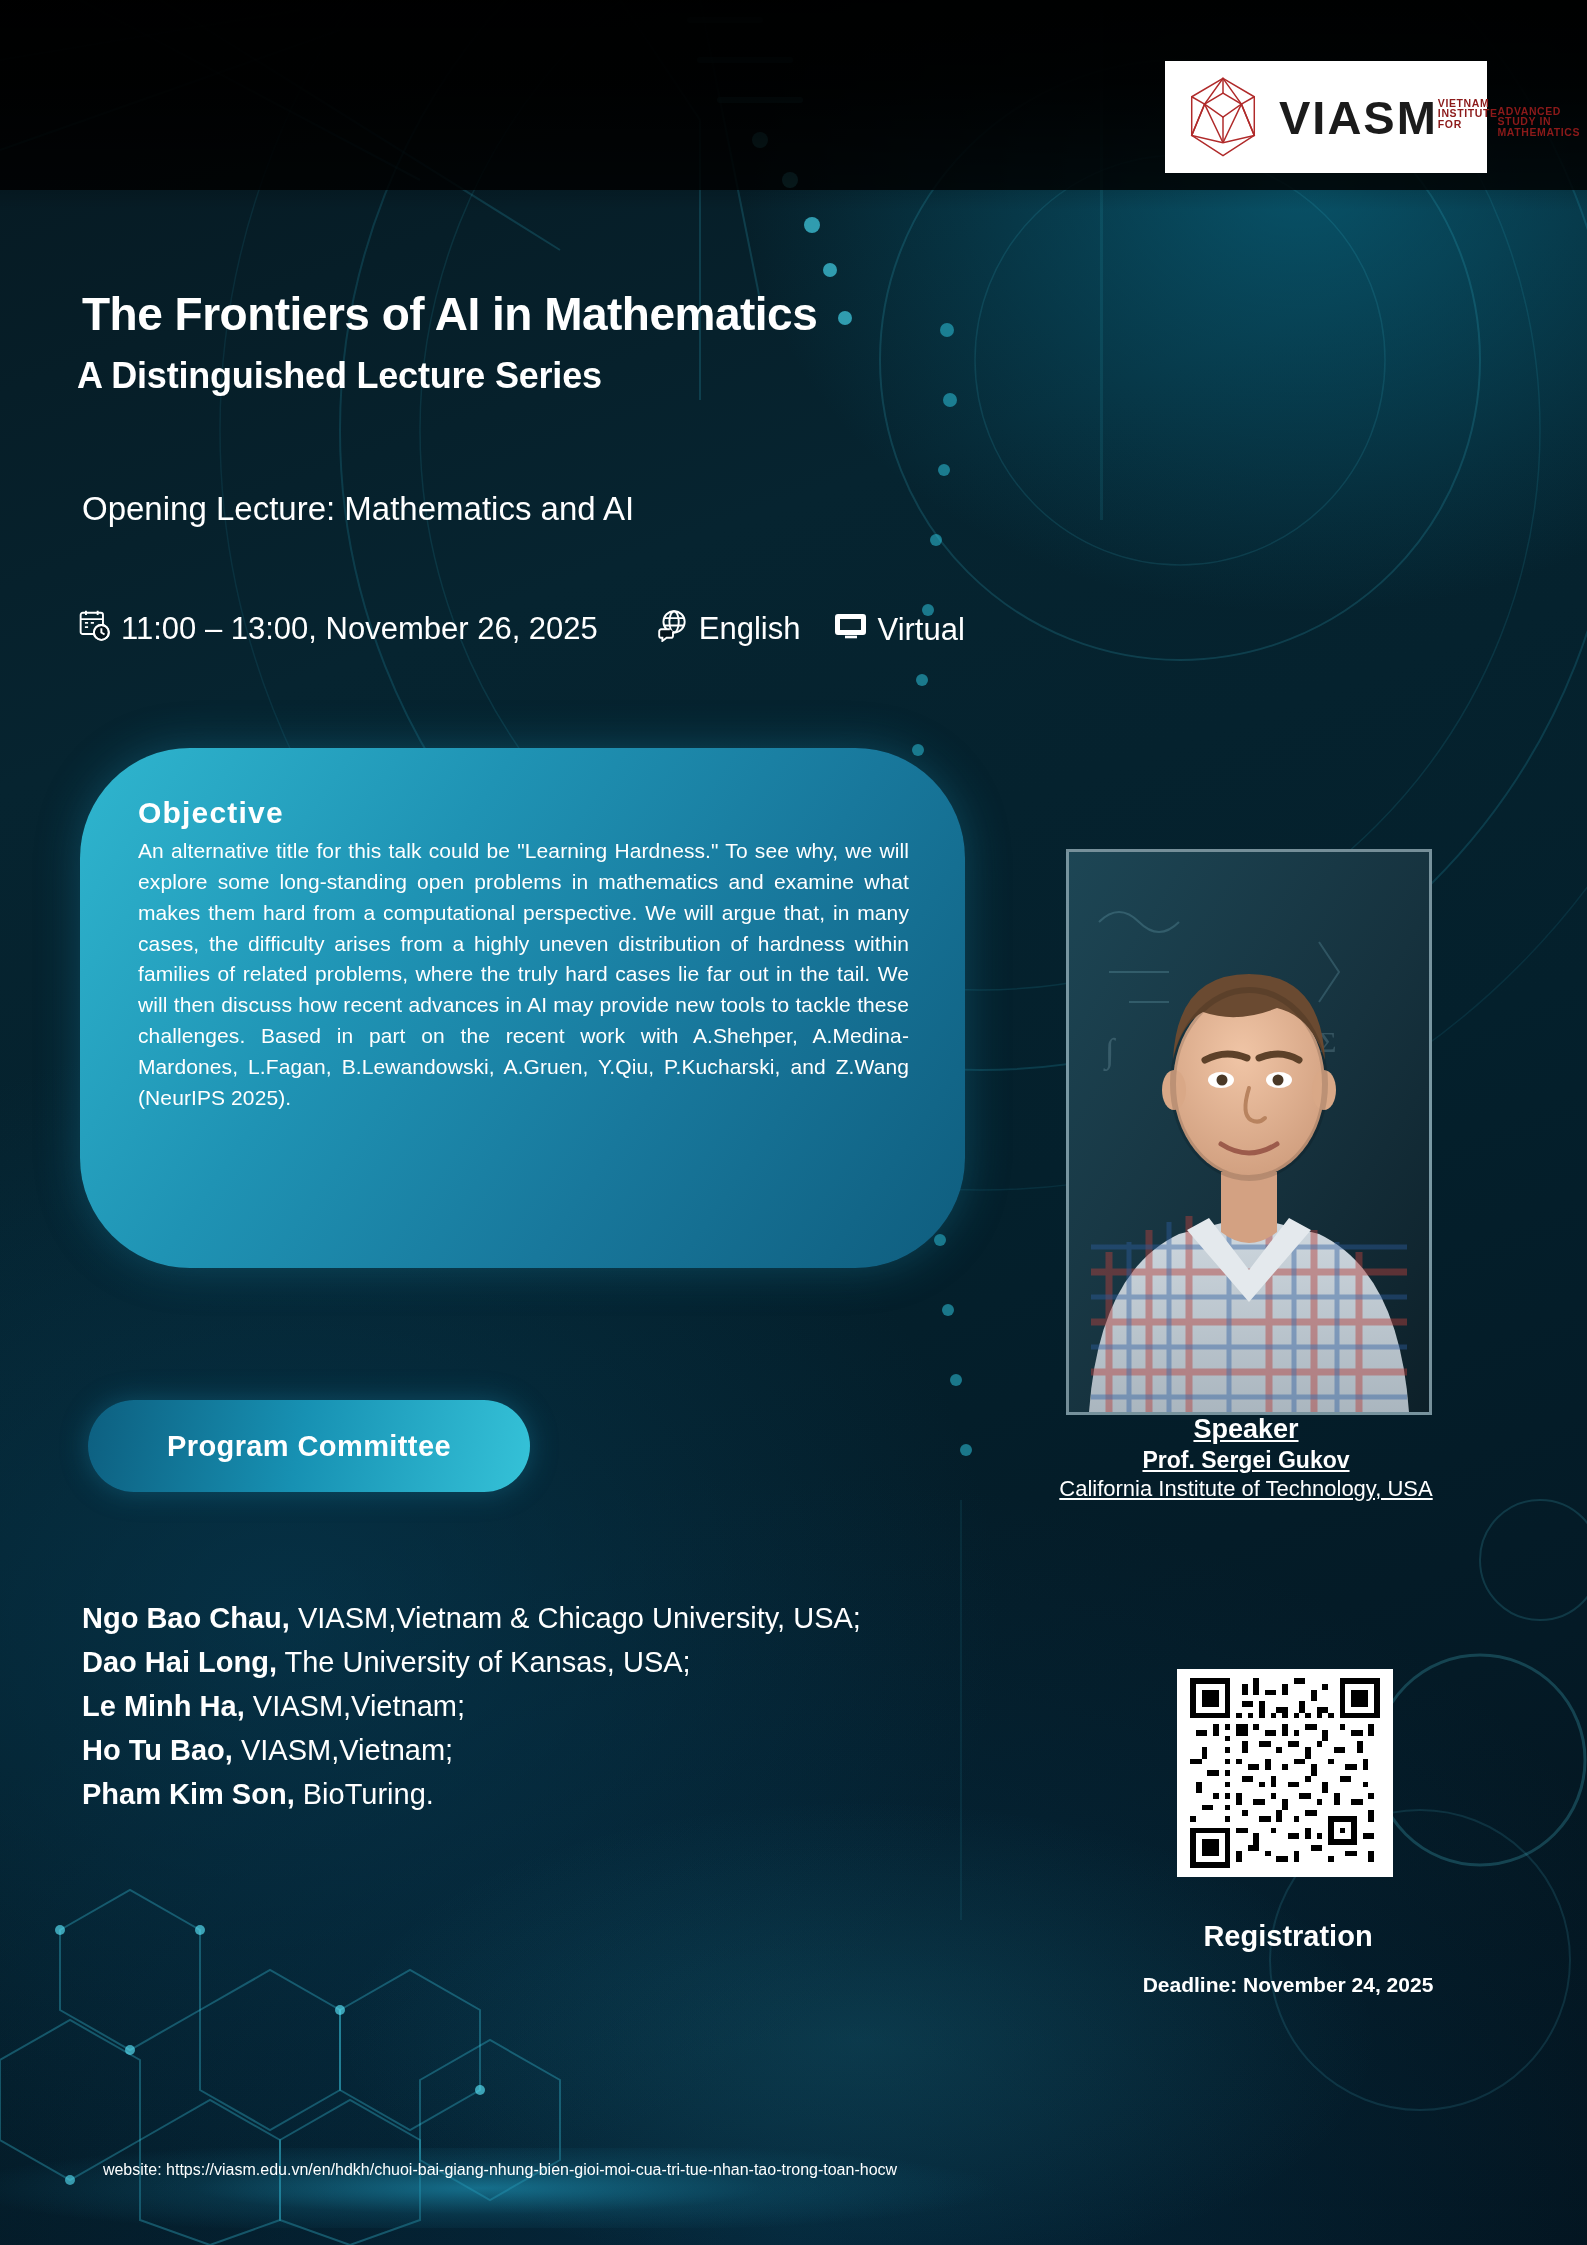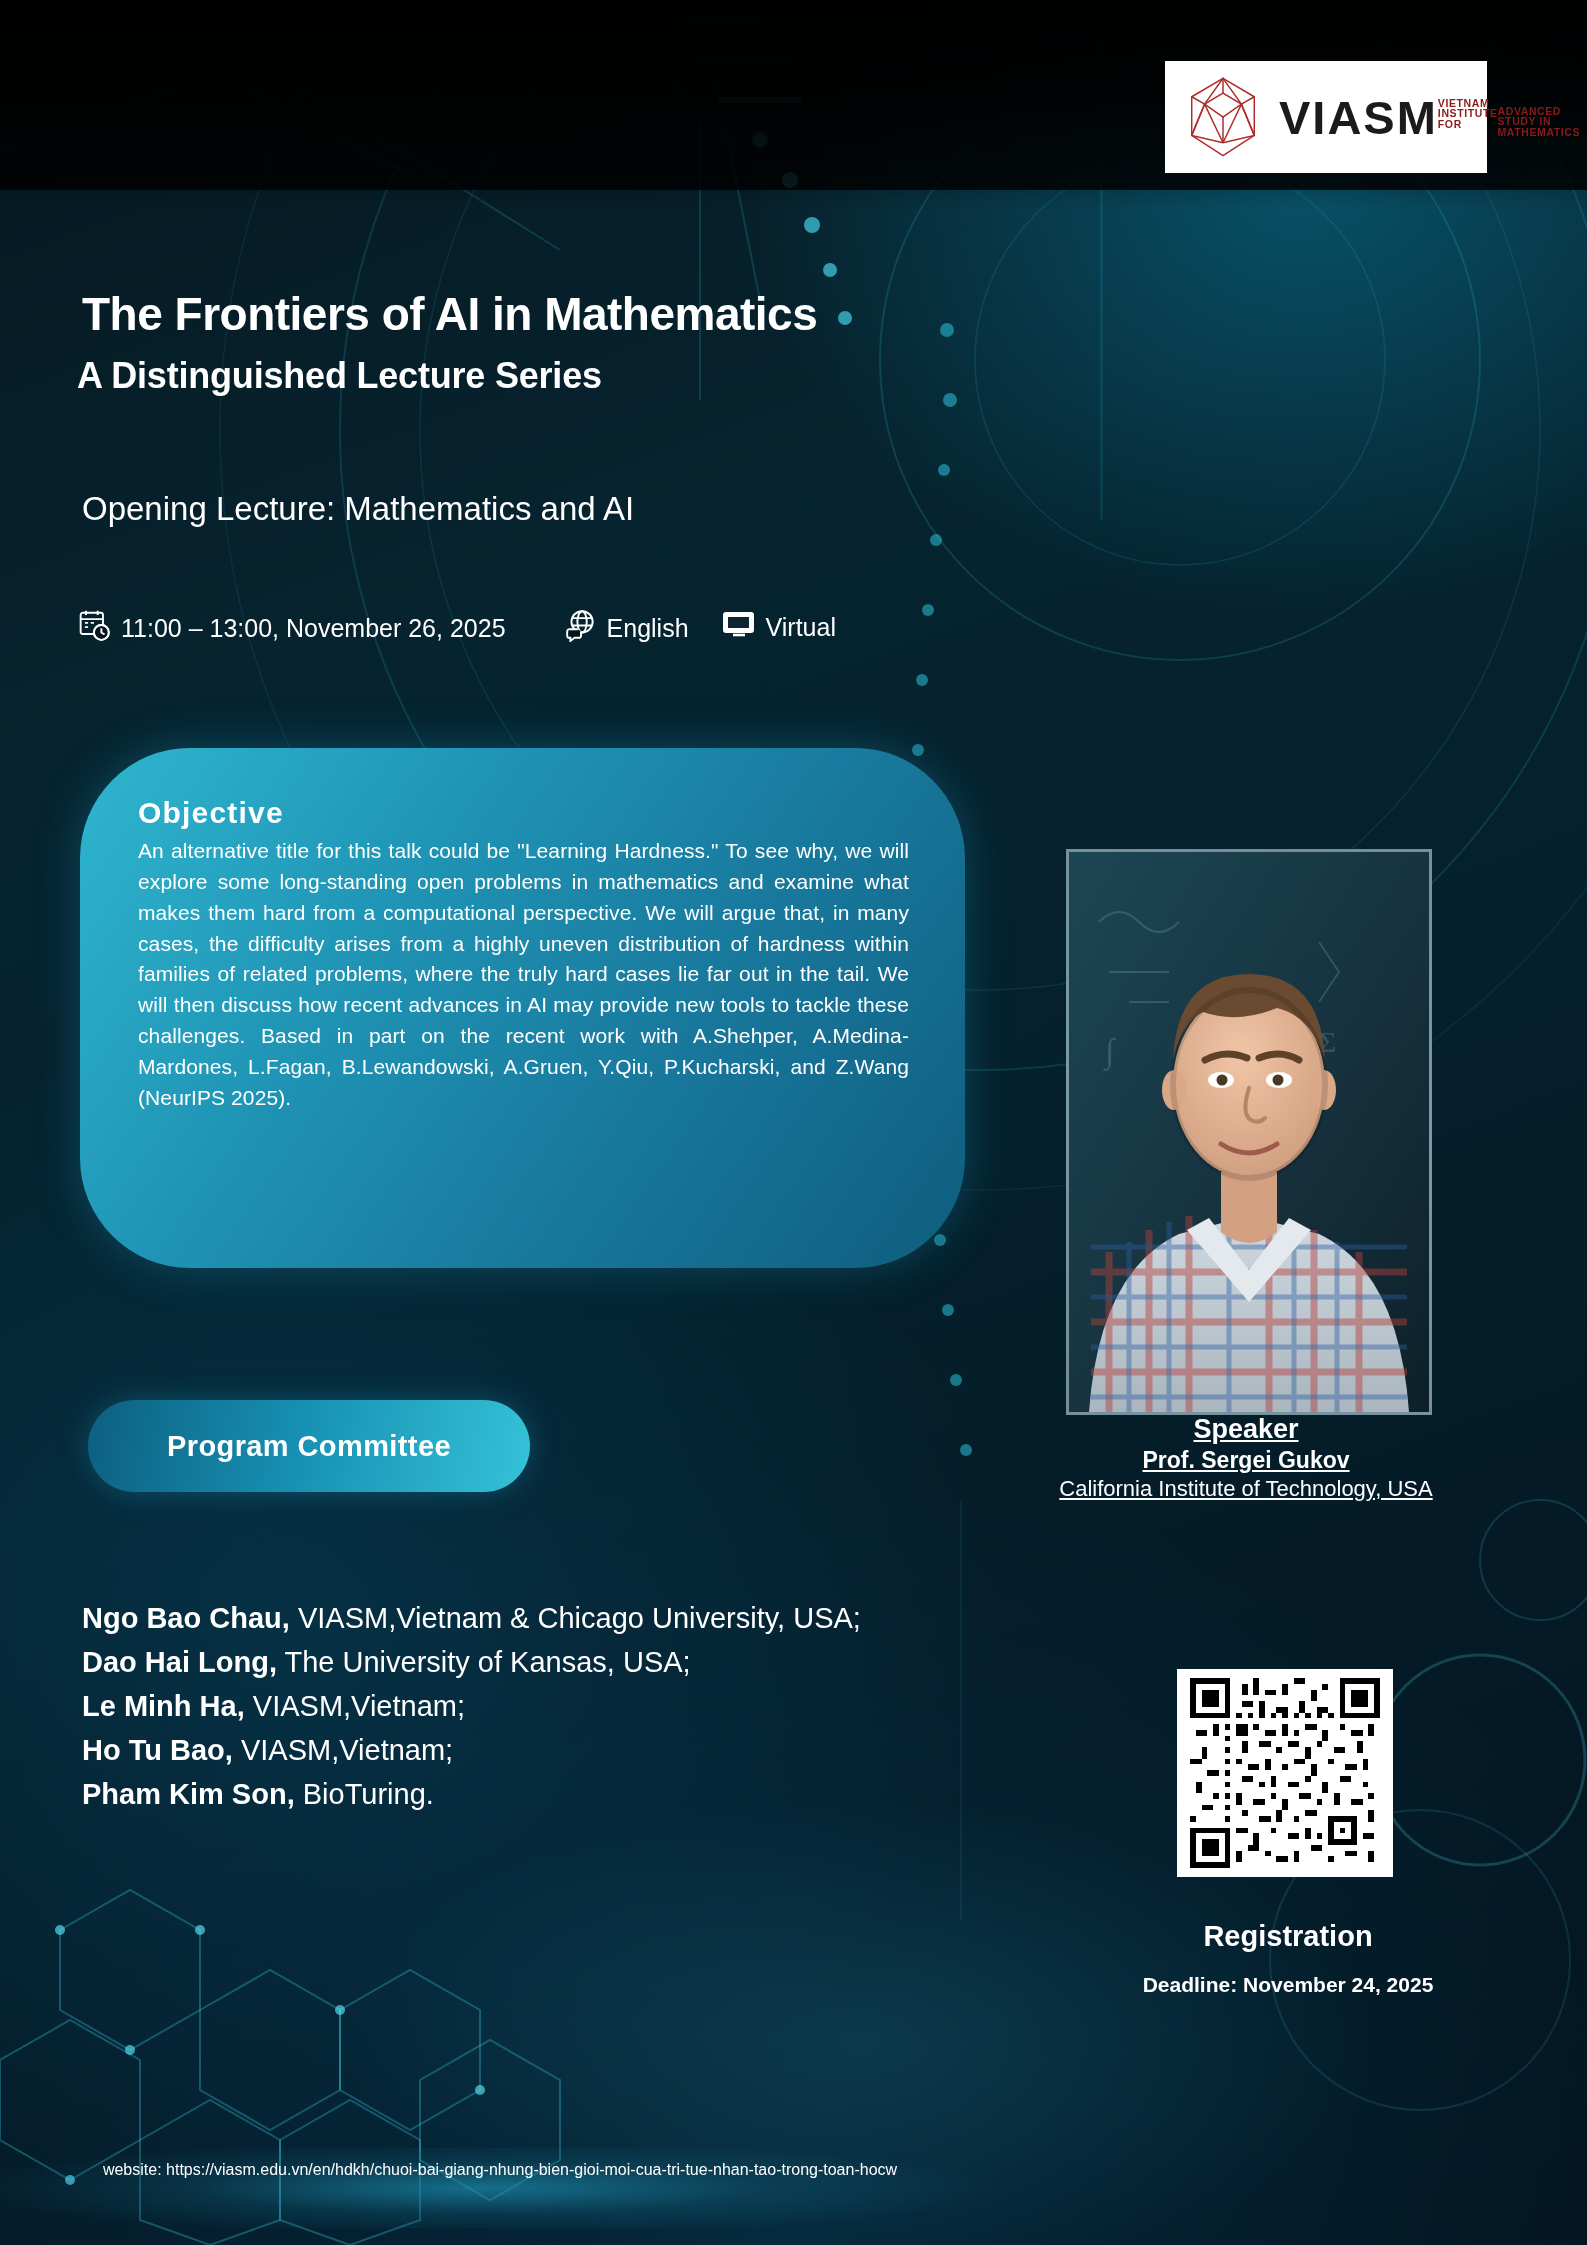--- a/index.html
+++ b/index.html
@@ -64,21 +64,21 @@
     position: absolute; left: 77px; top: 355px; width: 1300px;
     color: #ffffff; font-size: 36px; font-weight: bold; letter-spacing: -0.2px;
   }
   #lecture {
     position: absolute; left: 82px; top: 490px; width: 1300px;
     color: #ffffff; font-size: 33px; font-weight: 400;
   }
   
   #meta {
     position: absolute; left: 78px; top: 608px;
-    display: flex; align-items: flex-start; color: #fff; font-size: 25px;
+    display: flex; align-items: flex-end; color: #fff; font-size: 31px;
   }
   #meta .item { display: flex; align-items: center; }
   #meta .gap1 { width: 58px; }
   #meta .gap2 { width: 32px; }
   #meta .ico { display: inline-block; margin-right: 9px; }
   
   #objective {
     position: absolute; left: 80px; top: 748px;
     width: 885px; height: 520px;
     border-radius: 110px 110px 110px 110px;

